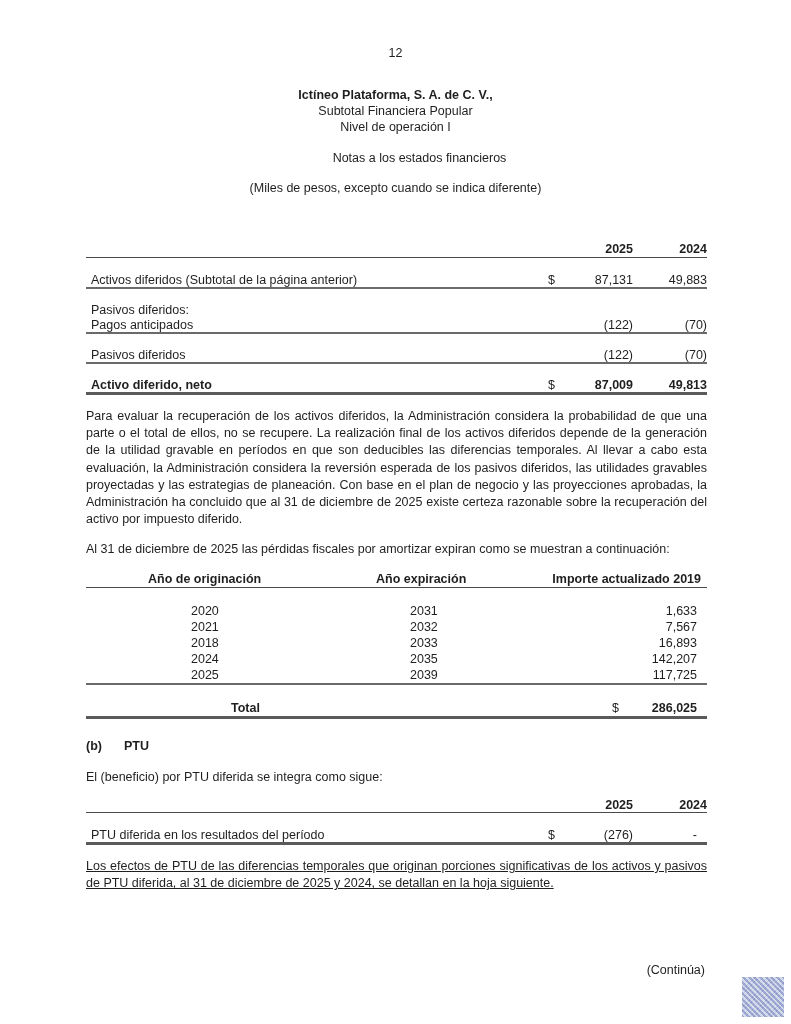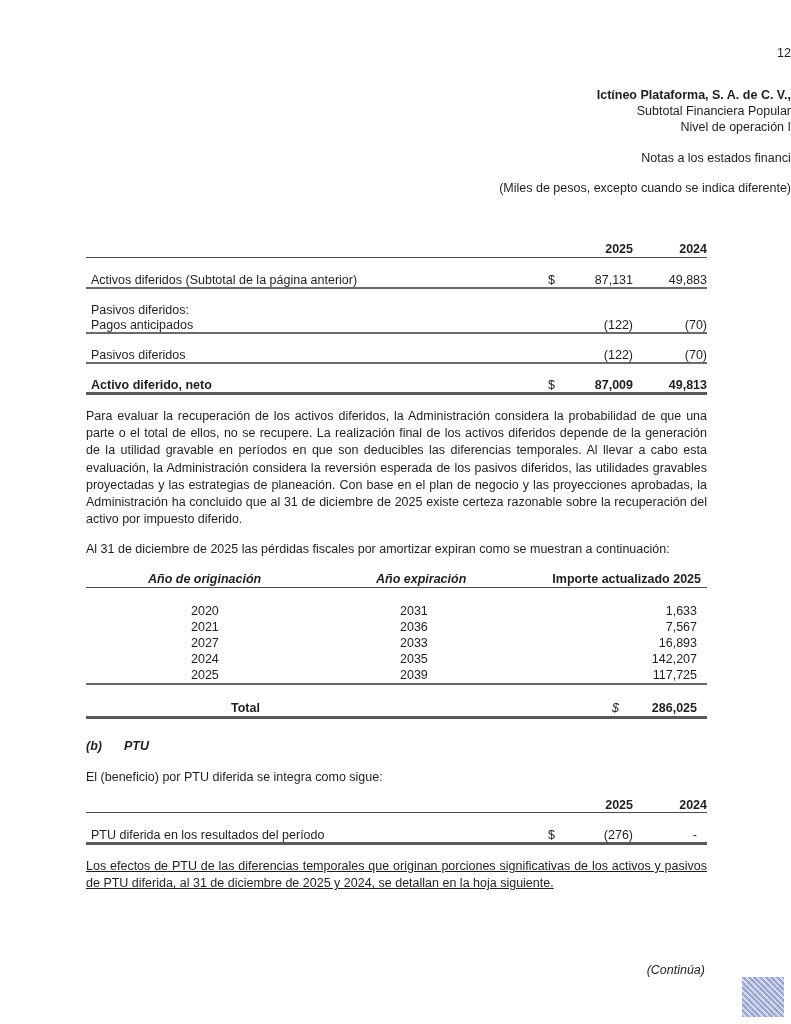--- a/index.html
+++ b/index.html
@@ -1,36 +1,36 @@
 <!DOCTYPE html>
 <html><head>
 <meta charset="utf-8">
 <style>
   html, body { margin: 0; padding: 0; background: #ffffff; }
   body {
     width: 791px; height: 1024px; position: relative; overflow: hidden;
     font-family: "Liberation Sans", sans-serif; color: #1f1f1f; font-size: 12.5px;
   }
-  .abs { position: absolute; font-style: italic; }
-  .center { position: absolute; left: 0; width: 791px; text-align: right; }
+  .abs { position: absolute; }
+  .center { position: absolute; left: 0; width: 791px; text-align: center; }
   .bold { font-weight: bold; }
   .rule { position: absolute; left: 86px; width: 621px; background: #4a4a4a; }
   .rule.thin { height: 1px; }
   .rule.mid { height: 1.5px; background: #6a6a6a; }
   .rule.thick { height: 3px; background: #5a5a5a; }
   .row-label { position: absolute; left: 91px; }
   .dollar { position: absolute; left: 548px; width: 12px; }
   .c2025 { position: absolute; right: 158px; text-align: right; }
   .c2024 { position: absolute; right: 84px; text-align: right; }
   .para {
     position: absolute; left: 86px; width: 621px;
     text-align: justify; line-height: 17.2px; font-size: 12.5px;
   }
   .t2-col1 { position: absolute; left: 191px; }
-  .t2-col2 { position: absolute; left: 400px; }
+  .t2-col2 { position: absolute; left: 410px; }
   .t2-col3 { position: absolute; right: 86px; text-align: right; }
   .qr {
     position: absolute; left: 742px; top: 977px; width: 42px; height: 40px;
     background:
       repeating-linear-gradient(45deg, rgba(120,135,190,0.55) 0 2px, rgba(220,225,240,0.6) 2px 4px),
       repeating-linear-gradient(-45deg, rgba(150,160,205,0.5) 0 1px, rgba(235,238,248,0.4) 1px 3px);
     background-color: #c3c9e2;
   }
 </style>
 </head>
@@ -80,35 +80,35 @@
   <div class="rule thick" style="top:392px;"></div>
 </div>
 
 <div class="para" style="top:408px;">Para evaluar la recuperación de los activos diferidos, la Administración considera la probabilidad de que una parte o el total de ellos, no se recupere. La realización final de los activos diferidos depende de la generación de la utilidad gravable en períodos en que son deducibles las diferencias temporales. Al llevar a cabo esta evaluación, la Administración considera la reversión esperada de los pasivos diferidos, las utilidades gravables proyectadas y las estrategias de planeación. Con base en el plan de negocio y las proyecciones aprobadas, la Administración ha concluido que al 31 de diciembre de 2025 existe certeza razonable sobre la recuperación del activo por impuesto diferido.</div>
 
 <div class="para" style="top:541px;">Al 31 de diciembre de 2025 las pérdidas fiscales por amortizar expiran como se muestran a continuación:</div>
 
 <div>
   <div class="abs bold" style="top:572px; left:148px;">Año de originación</div>
   <div class="abs bold" style="top:572px; left:376px;">Año expiración</div>
-  <div class="t2-col3 bold" style="top:572px; right:90px;">Importe actualizado 2025</div>
+  <div class="t2-col3 bold" style="top:572px; right:90px;">Importe actualizado 2019</div>
   <div class="rule thin" style="top:587px;"></div>
 
   <div>
     <div class="t2-col1" style="top:604px;">2020</div>
     <div class="t2-col2" style="top:604px;">2031</div>
     <div class="t2-col3" style="top:604px; right:94px;">1,633</div>
   </div>
   <div>
     <div class="t2-col1" style="top:620px;">2021</div>
-    <div class="t2-col2" style="top:620px;">2036</div>
+    <div class="t2-col2" style="top:620px;">2032</div>
     <div class="t2-col3" style="top:620px; right:94px;">7,567</div>
   </div>
   <div>
-    <div class="t2-col1" style="top:636px;">2027</div>
+    <div class="t2-col1" style="top:636px;">2018</div>
     <div class="t2-col2" style="top:636px;">2033</div>
     <div class="t2-col3" style="top:636px; right:94px;">16,893</div>
   </div>
   <div>
     <div class="t2-col1" style="top:652px;">2024</div>
     <div class="t2-col2" style="top:652px;text-align:center;">2035</div>
     <div class="t2-col3" style="top:652px; right:94px;">142,207</div>
   </div>
   <div>
     <div class="t2-col1" style="top:668px;">2025</div>

